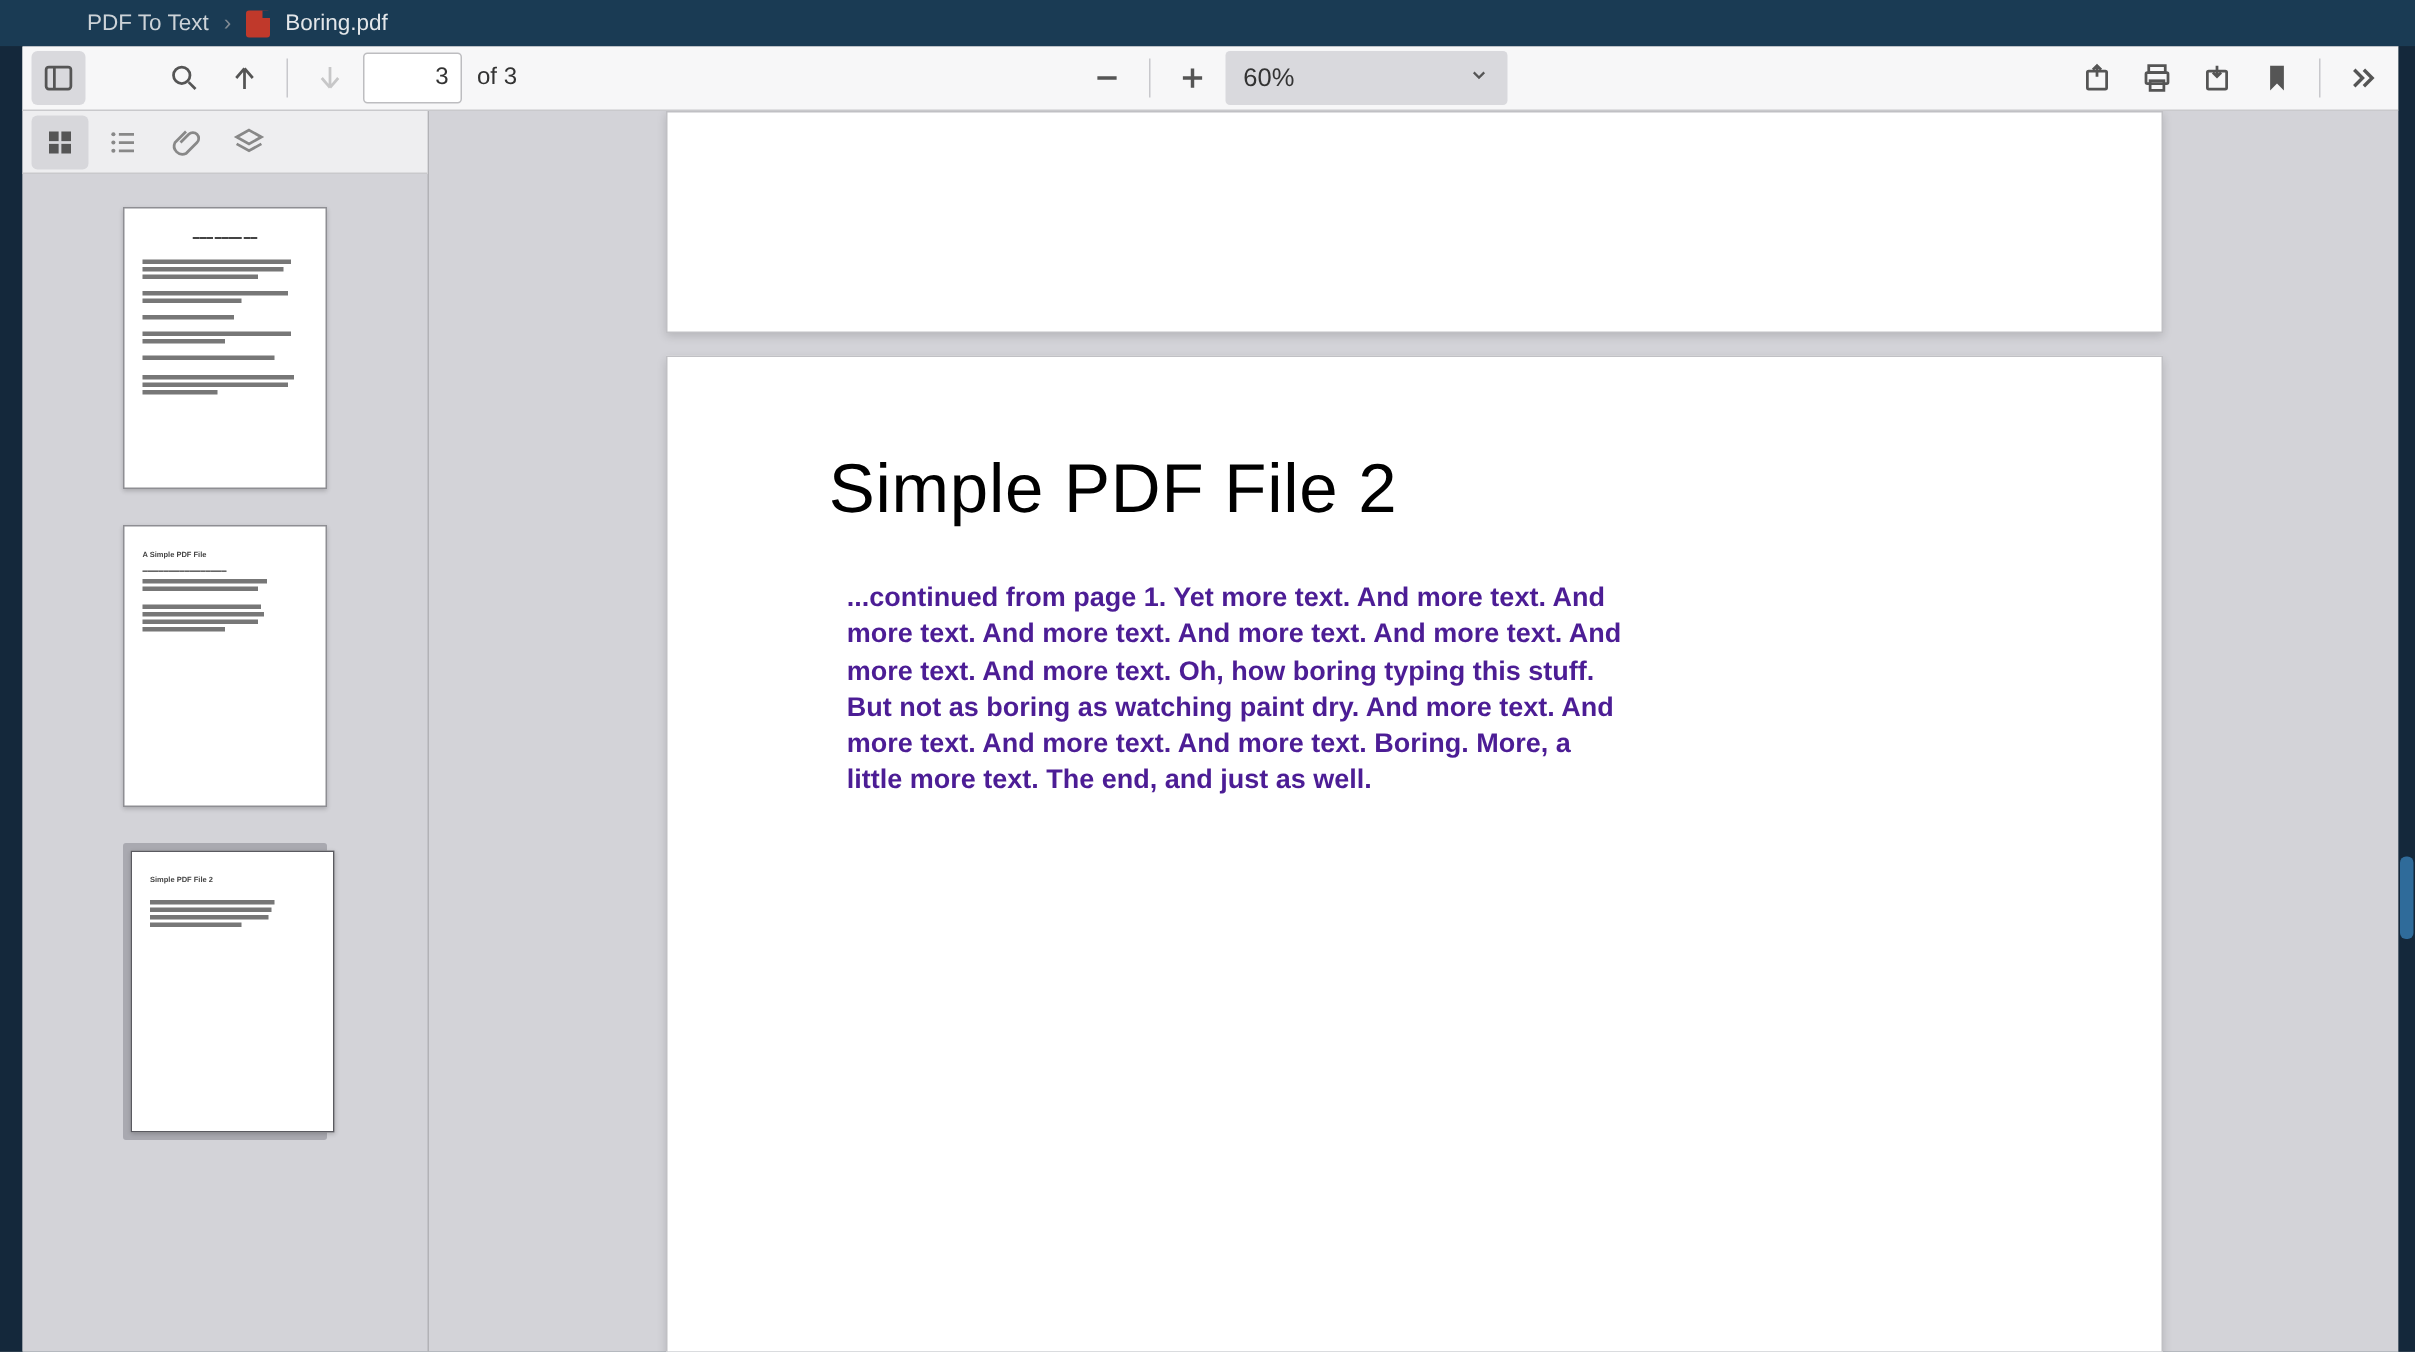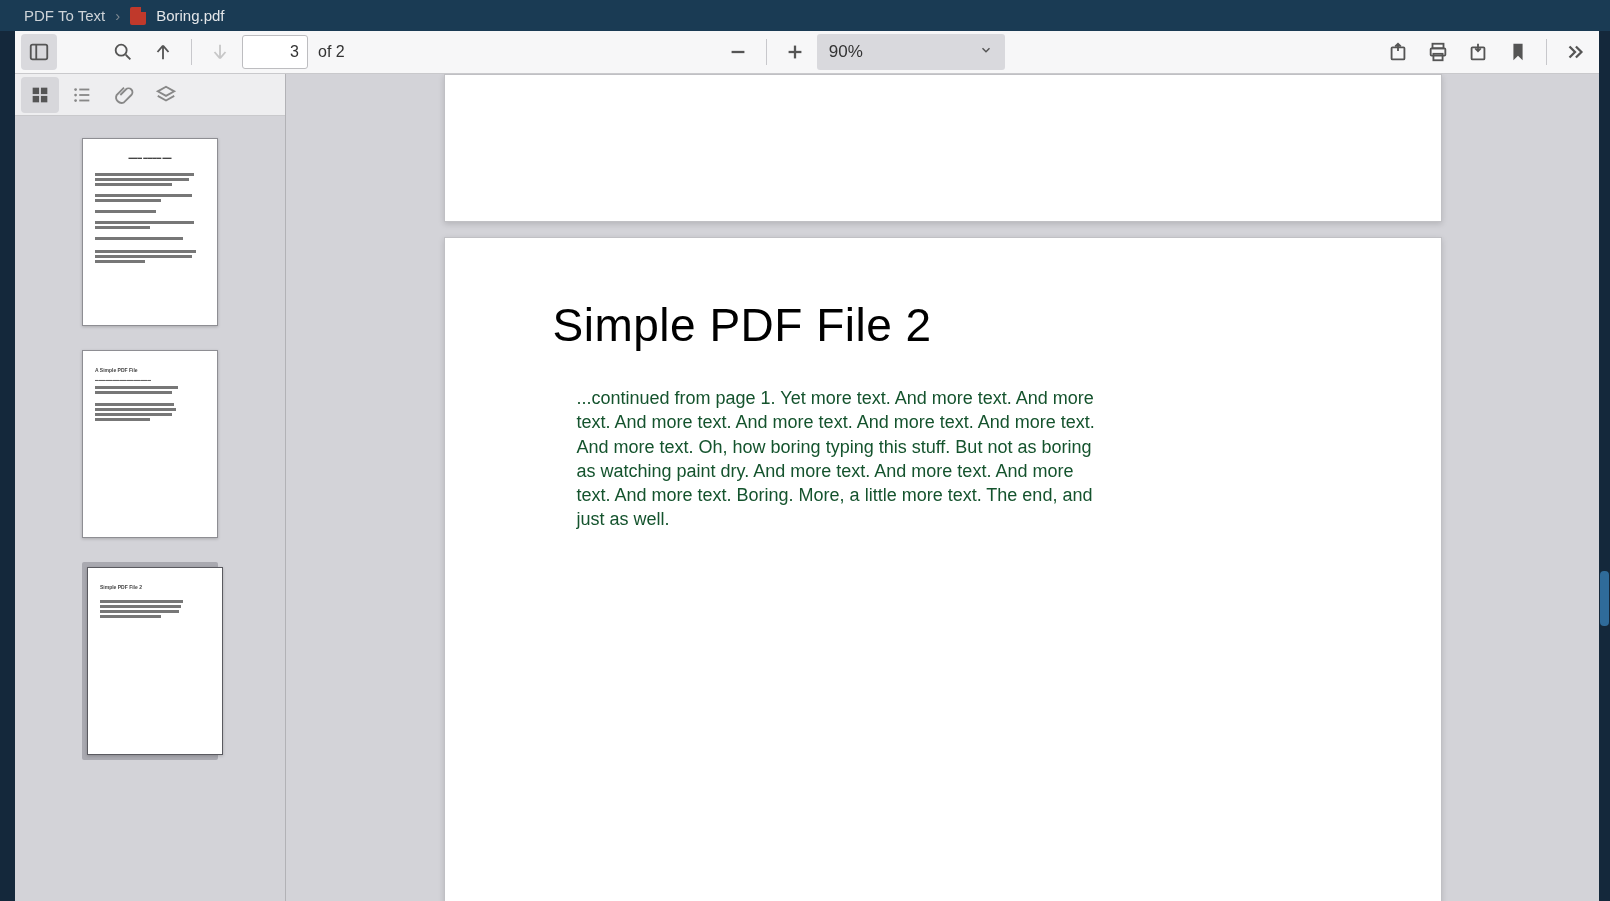--- a/index.html
+++ b/index.html
@@ -5,21 +5,21 @@
 * { margin: 0; padding: 0; box-sizing: border-box; }
 html, body { width: 100%; height: 100%; font-family: Arial, Helvetica, sans-serif; overflow: hidden; }
 body { display: flex; flex-direction: column; background: #162a3e; }
 
 
 .topbar {
   height: 31px;
   background: #1a3b54;
   display: flex;
   align-items: center;
-  padding-left: 24px;
+  padding-left: 58px;
   color: #d0d5da;
   font-size: 15px;
   gap: 10px;
   flex-shrink: 0;
 }
 .topbar .crumb { color: #cdd3d8; }
 .topbar .sep { color: #7f8a93; }
 .pdf-icon {
   width: 16px; height: 18px;
   background: #c0392b;
@@ -190,23 +190,24 @@
 .page-main h1 {
   font-size: 46px;
   font-weight: 400;
   color: #000;
   margin-bottom: 34px;
   letter-spacing: 0.5px;
 }
 .page-main p {
   font-size: 18px;
   line-height: 1.35;
-  color: #14532d;
+  color: #4c1d95;
   max-width: 520px;
-  margin-left: 24px;
+  margin-left: 12px;
+  font-weight: bold;
 }
 
 
 .right-scroll {
   width: 11px;
   background: #14283b;
   position: relative;
   flex-shrink: 0;
 }
 .scroll-thumb {
@@ -255,38 +256,38 @@
           </svg>
       </div>
       <div class="tb-divider"></div>
       <div class="tb-btn" style="opacity:0.5">
         <svg viewBox="0 0 24 24">
             <path d="M12 19 L6 12 M12 19 L18 12 M12 19 L12 4" fill="none" stroke="#999" stroke-width="2"></path>
           </svg>
       </div>
 
       <input class="page-input" value="3" style="">
-      <span class="page-of">of 2</span>
+      <span class="page-of">of 3</span>
 
       <div class="tb-spacer"></div>
 
       <div class="tb-btn">
         <svg viewBox="0 0 24 24">
             <line x1="5" y1="12" x2="19" y2="12" stroke="#555" stroke-width="2.5"></line>
           </svg>
       </div>
       <div class="tb-divider"></div>
       <div class="tb-btn">
         <svg viewBox="0 0 24 24">
             <line x1="5" y1="12" x2="19" y2="12" stroke="#555" stroke-width="2.5"></line>
             <line x1="12" y1="5" x2="12" y2="19" stroke="#555" stroke-width="2.5"></line>
           </svg>
       </div>
       <div class="zoom-select">
-        <span>90%</span>
+        <span>60%</span>
         <span class="chev">
           <svg width="14" height="14" viewBox="0 0 24 24">
               <path d="M6 9 L12 15 L18 9" fill="none" stroke="#555" stroke-width="2.5"></path>
             </svg>
         </span>
       </div>
 
       <div class="tb-spacer"></div>
 
       <div class="tb-btn">

